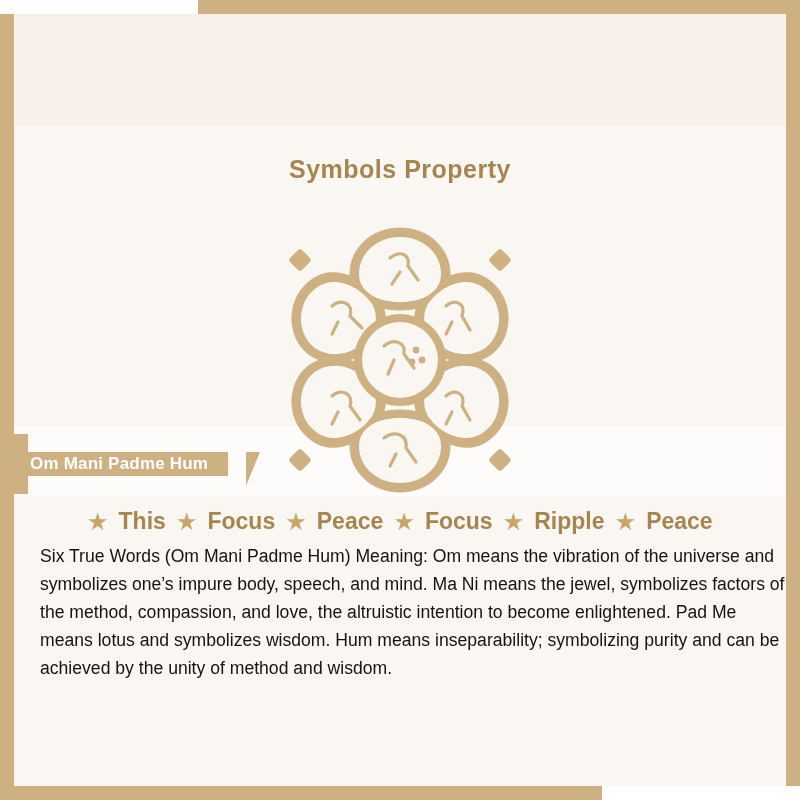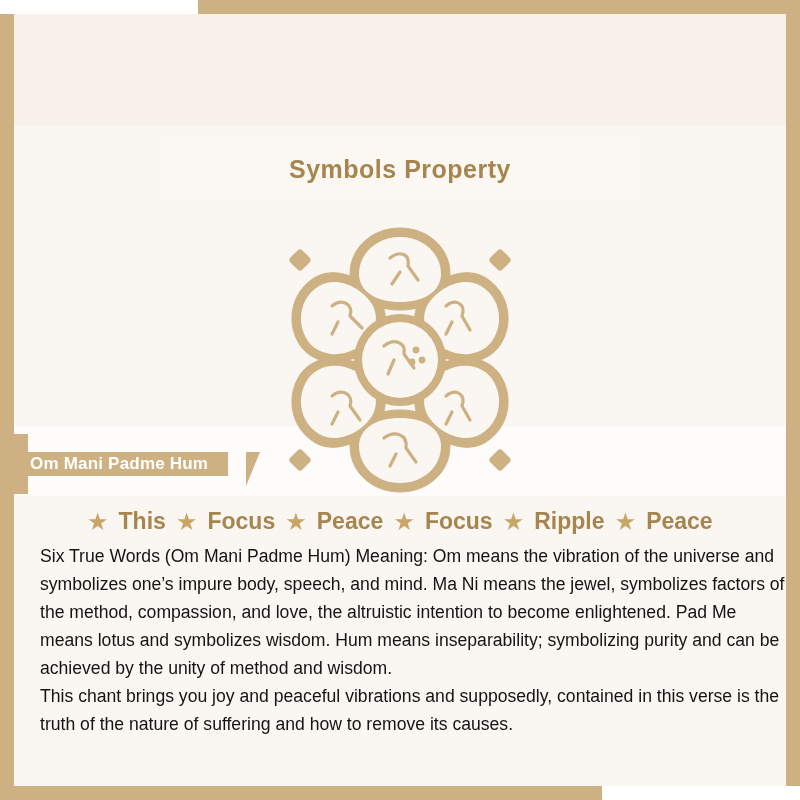--- a/index.html
+++ b/index.html
@@ -311,17 +311,16 @@
       <span class="star">★</span>
       <span class="kw">Focus</span>
       <span class="star">★</span>
       <span class="kw">Ripple</span>
       <span class="star">★</span>
       <span class="kw">Peace</span>
     </div>
 
     <div class="body-text">
       <p>Six True Words (Om Mani Padme Hum) Meaning: Om means the vibration of the universe and symbolizes one’s impure body, speech, and mind. Ma Ni means the jewel, symbolizes factors of the method, compassion, and love, the altruistic intention to become enlightened. Pad Me means lotus and symbolizes wisdom. Hum means inseparability; symbolizing purity and can be achieved by the unity of method and wisdom.</p>
-      <p>This chant brings you joy and peaceful vibrations and supposedly, contained in this verse is the truth of the nature of suffering and how to remove its causes.</p>
     </div>
 
   </div>
 </div>
 
 </body></html>

